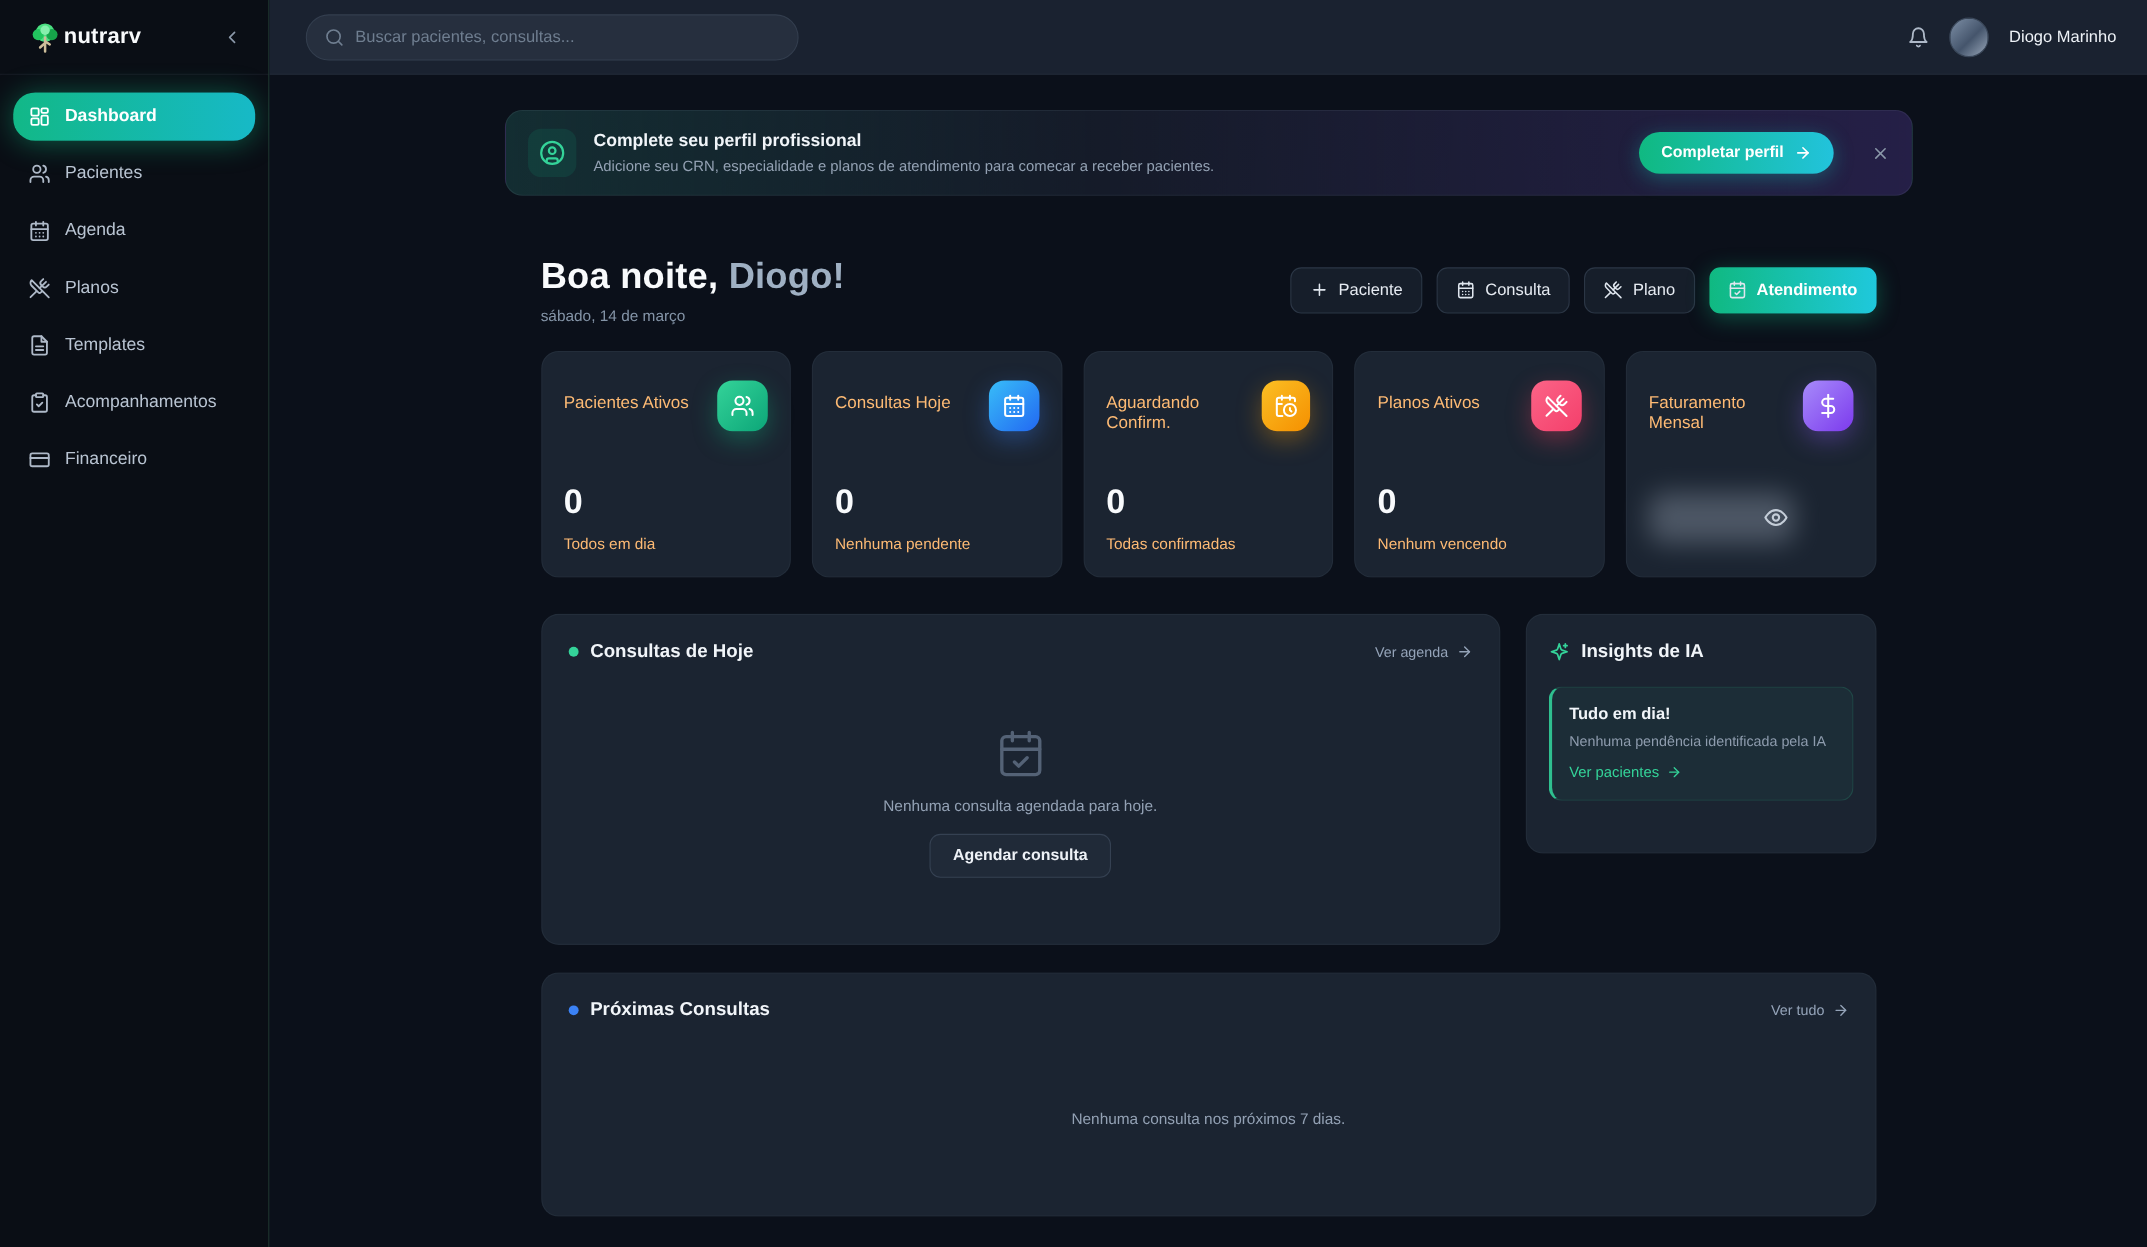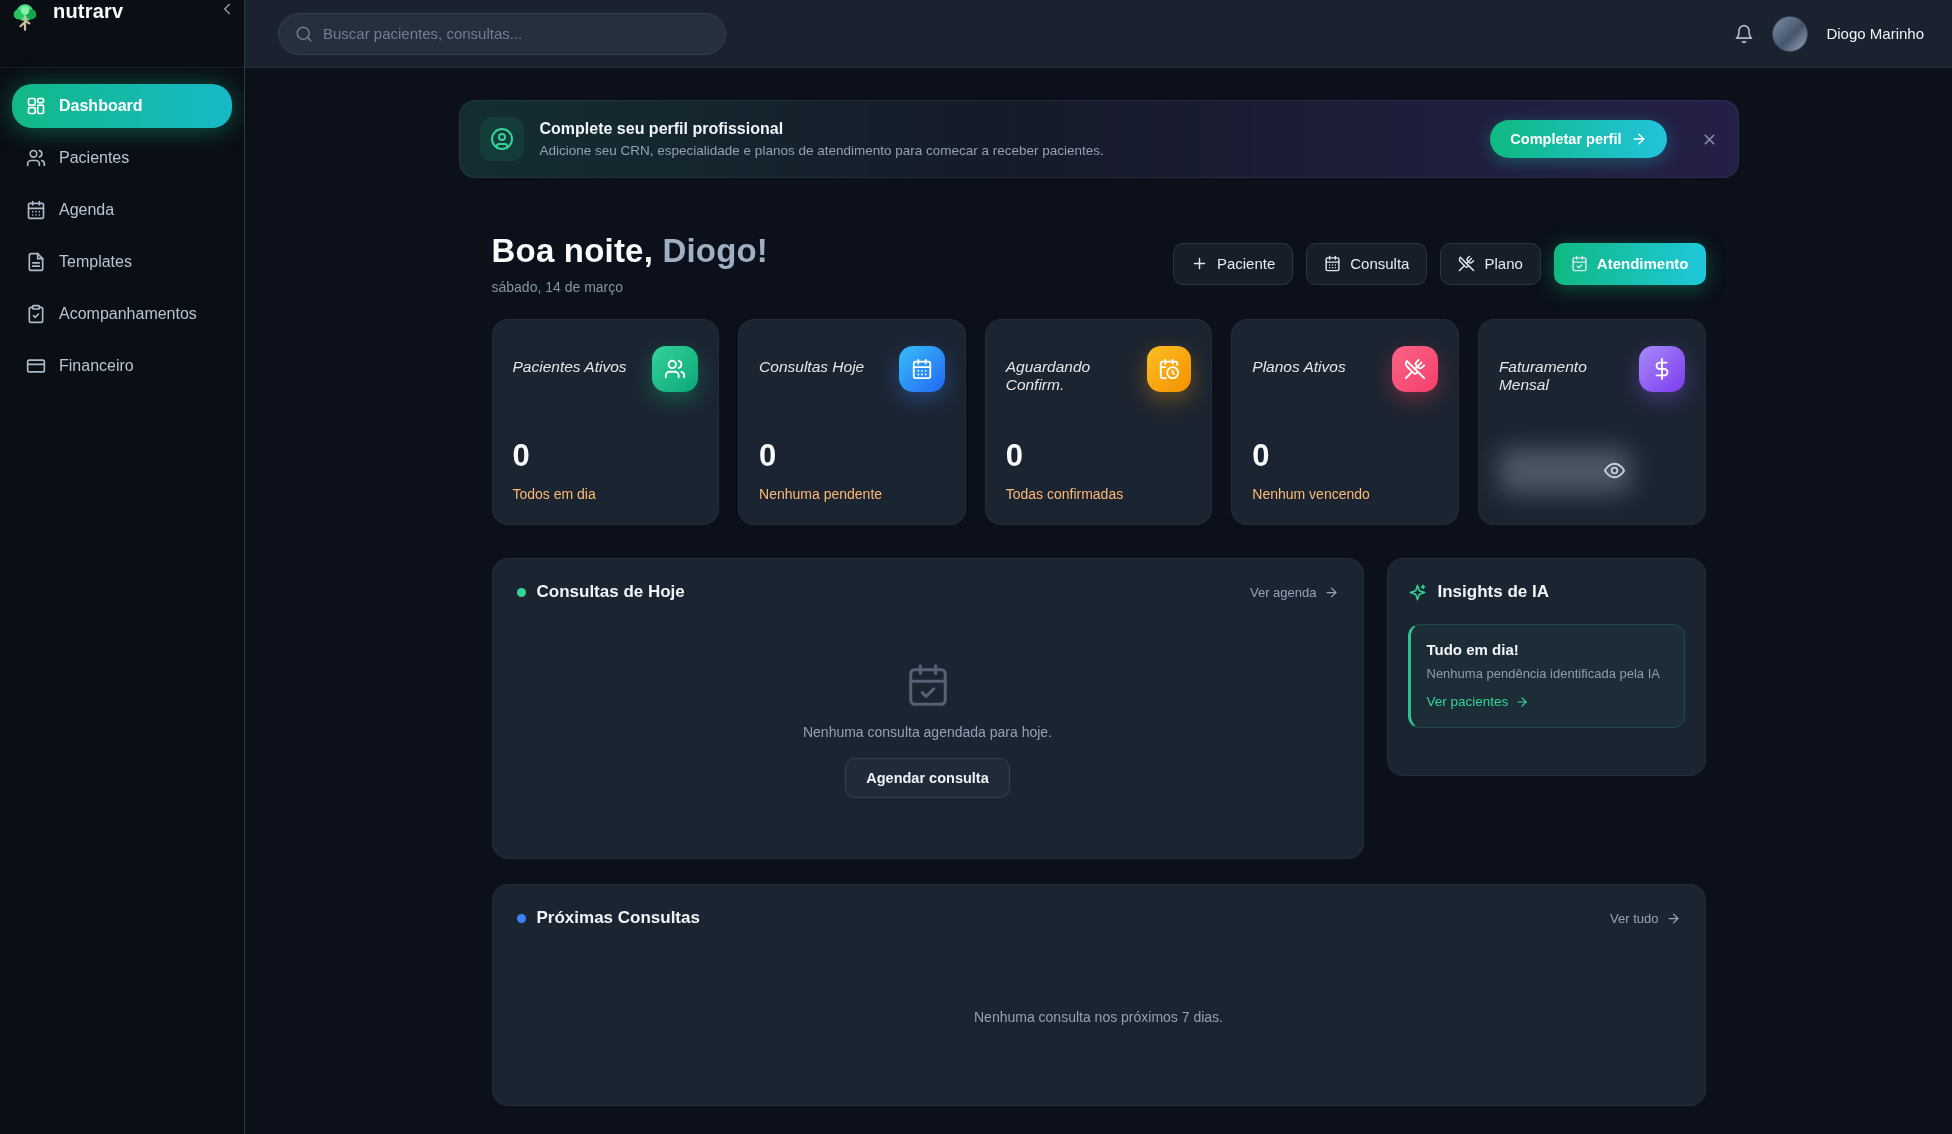--- a/index.html
+++ b/index.html
@@ -14,22 +14,22 @@
   svg { display:block; }
 
   
   .sidebar {
     width:245px; min-width:245px; height:100%;
     background:#0a0e15;
     border-right:1px solid rgba(134,239,172,0.22);
     display:flex; flex-direction:column;
   }
   .side-head {
-    height:68px; display:flex; gap:11px;
-    padding:0 8px;
+    height:68px; display:flex; align-items:center; 
+    padding:0 24px;
     border-bottom:1px solid rgba(148,163,184,0.10);
   }
   .brand-name { font-size:20px; font-weight:700; color:#f8fafc; letter-spacing:.2px; }
   .collapse-btn { margin-left:auto; color:#8b98a9; cursor:pointer; }
   .side-nav { padding:16px 12px; display:flex; flex-direction:column; gap:8px; }
   .nav-item {
     display:flex; align-items:center; gap:13px;
     padding:12px 14px; border-radius:20px;
     color:#b9c4d2; font-size:16px; cursor:pointer;
   }
@@ -123,21 +123,21 @@
 
   
   .stats { margin-top:24px; display:grid; grid-template-columns:repeat(5,1fr); gap:19px; }
   .stat-card {
     height:206px; border-radius:16px;
     background:#1b2431; border:1px solid rgba(148,163,184,0.07);
     padding:26px 20px 22px 20px;
     display:flex; flex-direction:column;
   }
   .stat-top { display:flex; align-items:flex-start; justify-content:space-between; }
-  .stat-title { font-size:15.5px; color:#e5e5e5; margin-top:12px;font-style:italic; }
+  .stat-title { font-size:15.5px; color:#fdba74; margin-top:12px; }
   .ic-tile {
     width:46px; height:46px; border-radius:14px;
     display:flex; align-items:center; justify-content:center; color:#fff;
   }
   .ic-green  { background:linear-gradient(135deg,#34d399 0%,#0ca678 100%); box-shadow:0 8px 22px rgba(16,185,129,.35); }
   .ic-blue   { background:linear-gradient(135deg,#38bdf8 0%,#2268f2 100%); box-shadow:0 8px 22px rgba(59,130,246,.35); }
   .ic-orange { background:linear-gradient(135deg,#fbbf24 0%,#f59000 100%); box-shadow:0 8px 22px rgba(245,158,11,.35); }
   .ic-pink   { background:linear-gradient(135deg,#fb6487 0%,#f43f6b 100%); box-shadow:0 8px 22px rgba(244,63,94,.35); }
   .ic-purple { background:linear-gradient(135deg,#a78bfa 0%,#7c3aed 100%); box-shadow:0 8px 22px rgba(139,92,246,.35); }
   .stat-value { margin-top:auto; font-size:31px; font-weight:700; color:#f8fafc; }
@@ -246,20 +246,31 @@
             <rect x="3" y="4" width="18" height="18" rx="2"></rect>
             <path d="M16 2v4M8 2v4M3 10h18"></path>
             <path d="M8 14h.01M12 14h.01M16 14h.01M8 18h.01M12 18h.01M16 18h.01"></path>
           </svg>
       </span>
       <span>Agenda</span>
     </div>
     <div class="nav-item">
       <span class="nav-ic">
         <svg width="20" height="20" viewBox="0 0 24 24" fill="none" stroke="currentColor" stroke-width="2" stroke-linecap="round" stroke-linejoin="round">
+            <path d="m16 2-2.3 2.3a3 3 0 0 0 0 4.2l1.8 1.8a3 3 0 0 0 4.2 0L22 8"></path>
+            <path d="M15 15 3.3 3.3a4.2 4.2 0 0 0 0 6l7.3 7.3c.7.7 2 .7 2.8 0L15 15Zm0 0 7 7"></path>
+            <path d="m2.1 21.8 6.4-6.3"></path>
+            <path d="m19 5-7 7"></path>
+          </svg>
+      </span>
+      <span>Planos</span>
+    </div>
+    <div class="nav-item">
+      <span class="nav-ic">
+        <svg width="20" height="20" viewBox="0 0 24 24" fill="none" stroke="currentColor" stroke-width="2" stroke-linecap="round" stroke-linejoin="round">
             <path d="M14 2H6a2 2 0 0 0-2 2v16a2 2 0 0 0 2 2h12a2 2 0 0 0 2-2V8z"></path>
             <path d="M14 2v6h6"></path>
             <path d="M16 13H8M16 17H8"></path>
           </svg>
       </span>
       <span>Templates</span>
     </div>
     <div class="nav-item">
       <span class="nav-ic">
         <svg width="20" height="20" viewBox="0 0 24 24" fill="none" stroke="currentColor" stroke-width="2" stroke-linecap="round" stroke-linejoin="round">

